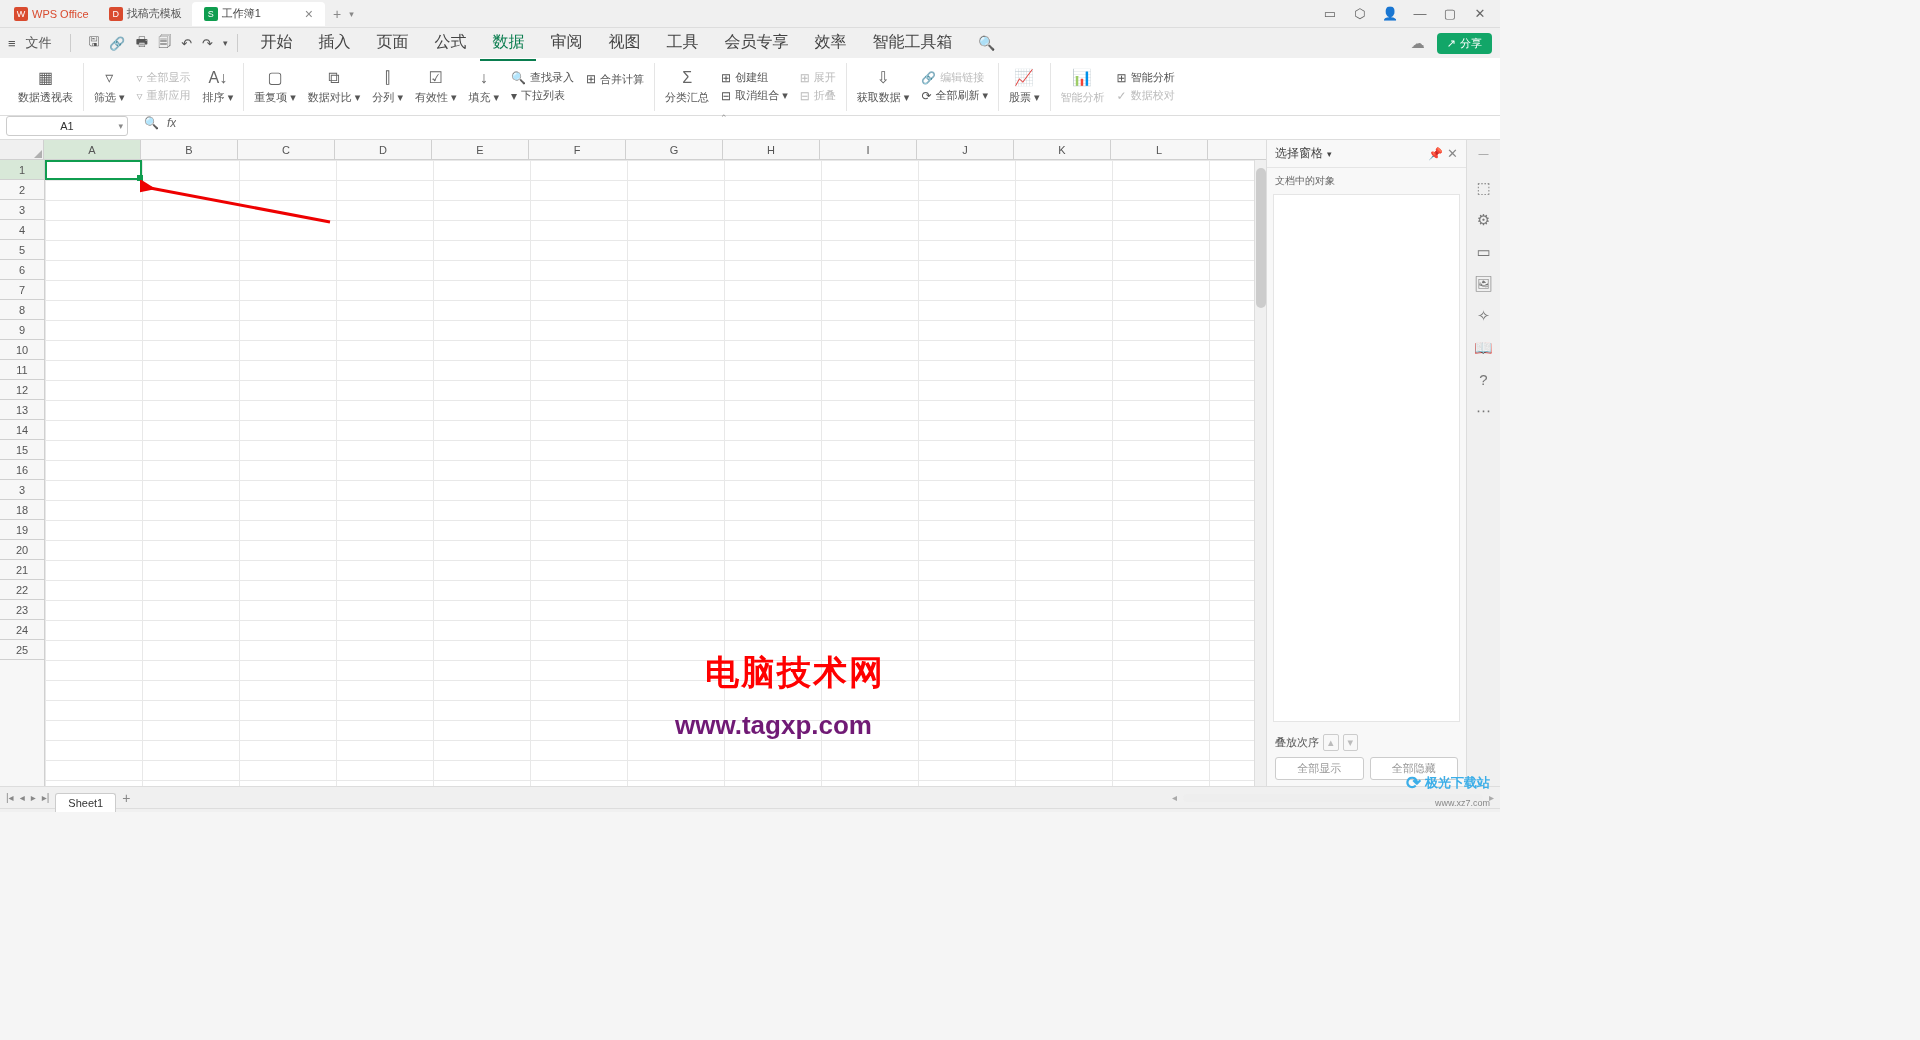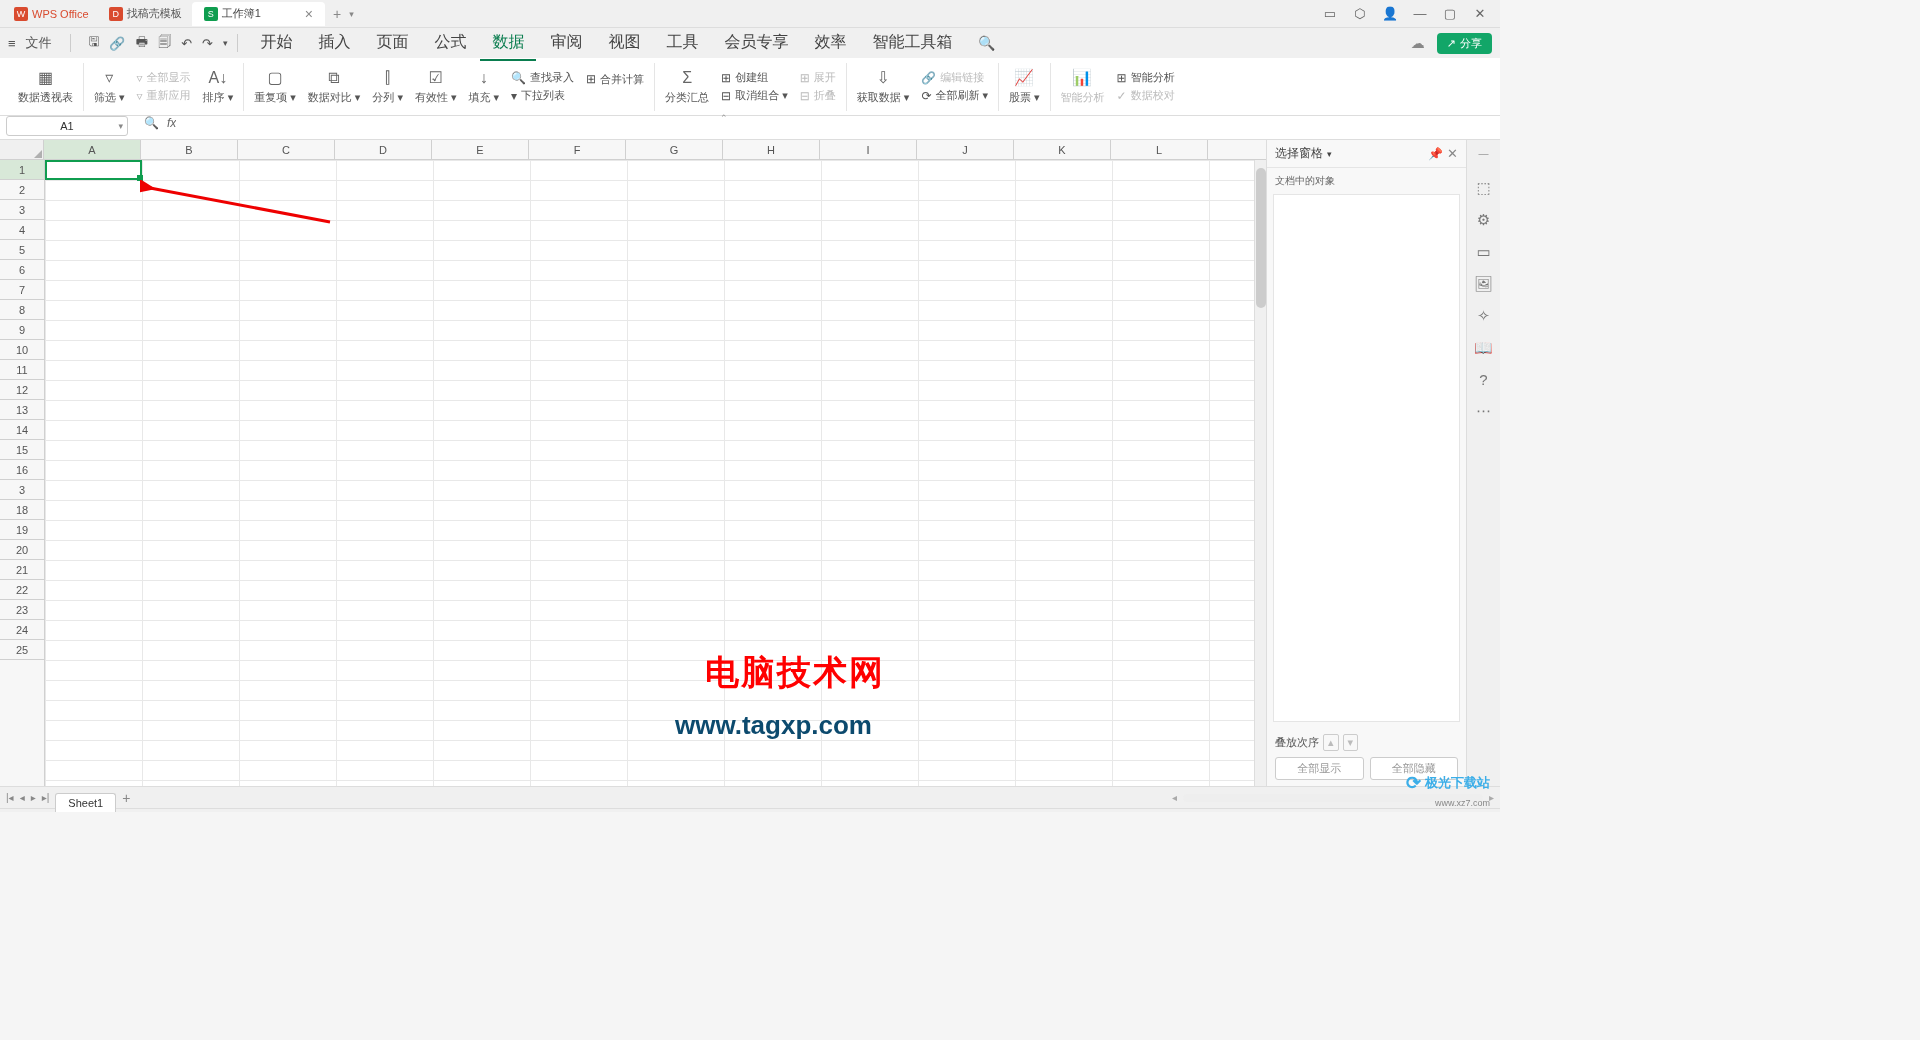--- a/index.html
+++ b/index.html
@@ -69,21 +69,21 @@
 .grid-body { display: flex; flex: 1; overflow: hidden; }
 .row-headers { display: flex; flex-direction: column; background: #f7f7f7; border-right: 1px solid #d0d0d0; }
 .row-h { width: 44px; height: 20px; border-bottom: 1px solid #d0d0d0; text-align: center; font-size: 11px; color: #555; line-height: 20px; }
 .row-h.sel { background: #d8e8d8; }
 .cells { position: relative; flex: 1; }
 .cell-grid { position: absolute; inset: 0; background-image: linear-gradient(#e8e8e8 1px, transparent 1px), linear-gradient(90deg, #e8e8e8 1px, transparent 1px); background-size: 97px 20px; }
 .active-cell { position: absolute; left: 0; top: 0; width: 97px; height: 20px; border: 2px solid #0f9d4f; box-sizing: border-box; }
 .active-handle { position: absolute; right: -3px; bottom: -3px; width: 6px; height: 6px; background: #0f9d4f; }
 .arrow-annot { position: absolute; left: 95px; top: 20px; width: 200px; height: 50px; pointer-events: none; }
 .overlay-text { position: absolute; left: 660px; top: 490px; font-size: 34px; font-weight: bold; color: #ff0000; letter-spacing: 2px; }
-.overlay-url { position: absolute; left: 630px; top: 550px; font-size: 26px; font-weight: bold; color: #0c4a6e; }
+.overlay-url { position: absolute; left: 630px; top: 550px; font-size: 26px; font-weight: bold; color: #701a75; }
 .overlay-tag { position: absolute; left: 960px; top: 480px; width: 170px; height: 110px; background: #1a7fe0; border-radius: 18px; color: #fff; font-size: 60px; font-weight: bold; display: flex; align-items: center; justify-content: center; }
 .vscroll { width: 12px; background: #f0f0f0; border-left: 1px solid #ddd; position: relative; }
 .vscroll-thumb { position: absolute; left: 1px; top: 8px; width: 10px; height: 140px; background: #ccc; border-radius: 5px; }
 
 
 .right-panel { width: 200px; background: #f8f8f8; border-left: 1px solid #ddd; display: flex; flex-direction: column; }
 .rp-header { height: 28px; display: flex; align-items: center; padding: 0 8px; font-size: 12px; color: #444; gap: 4px; border-bottom: 1px solid #e5e5e5; }
 .rp-header .spacer { flex: 1; }
 .rp-pin { color: #888; cursor: pointer; font-size: 12px; }
 .rp-close { color: #888; cursor: pointer; font-size: 13px; }

